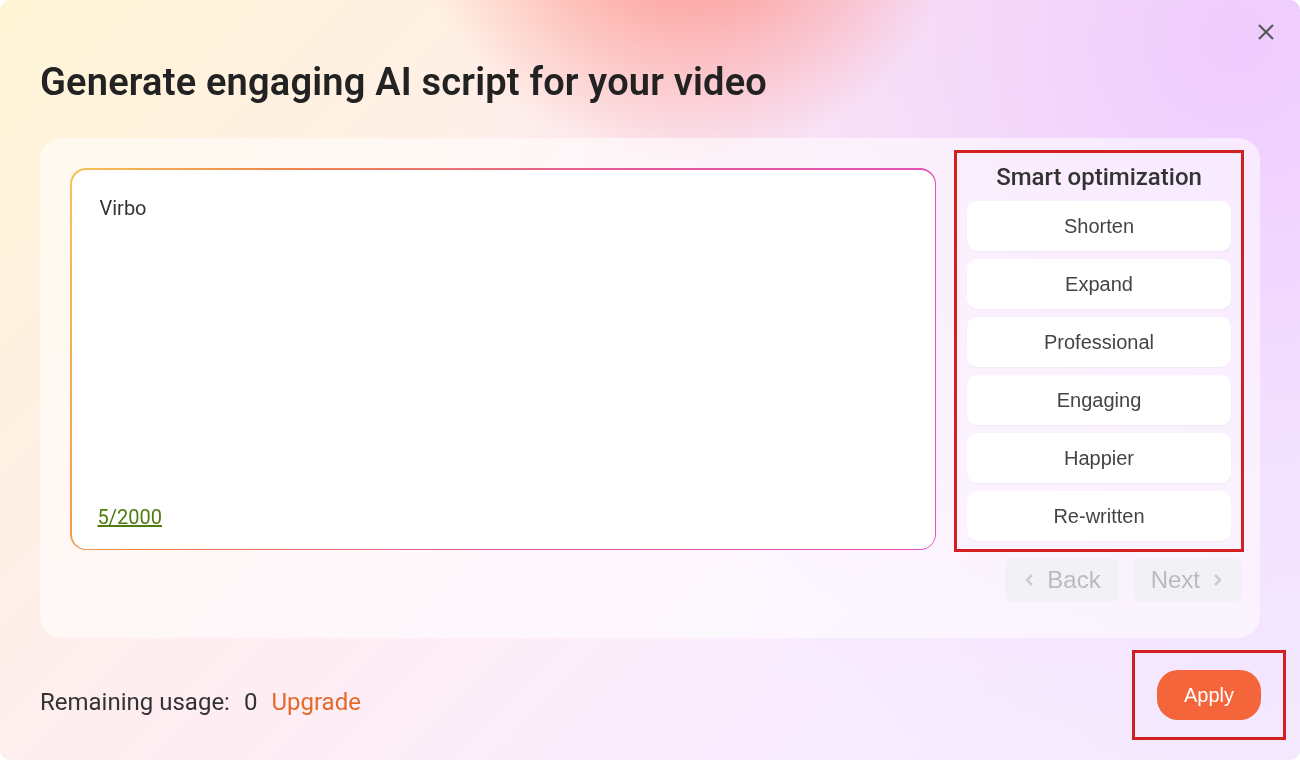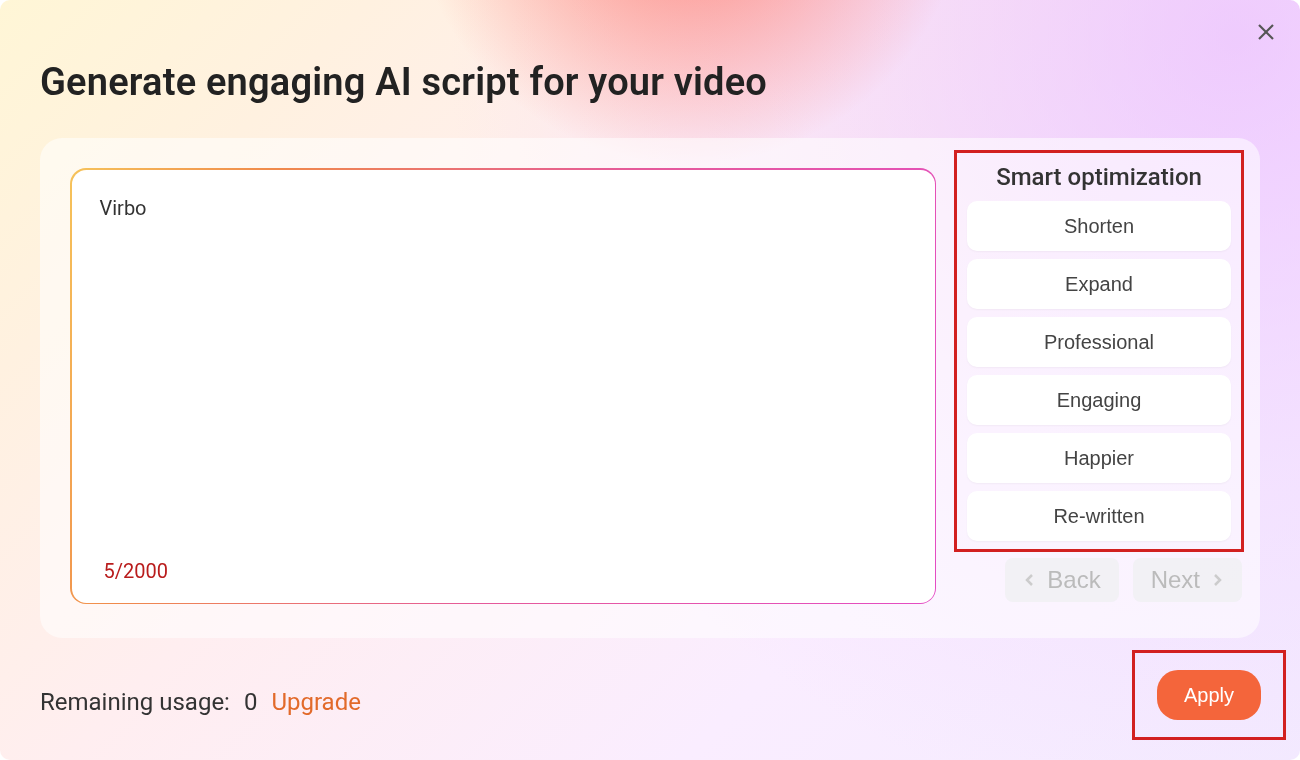--- a/index.html
+++ b/index.html
@@ -39,42 +39,43 @@
     right: 40px;
     height: 500px;
     background: rgba(255,255,255,0.55);
     border-radius: 22px;
     padding: 28px;
   }
   .editor-gradient {
     position: absolute;
     top: 30px; left: 30px;
     width: 866px;
-    height: 436px;
+    height: 382px;
     border-radius: 16px;
     padding: 1.5px;
     background: linear-gradient(110deg, #f6c35a 0%, #f08a4b 20%, #e55a9a 55%, #e44cc4 100%);
   }
   .editor {
     width: 100%; height: 100%;
     background: #fff;
     border-radius: 14.5px;
     position: relative;
     padding: 26px 28px;
   }
   .editor-text {
     font-size: 20px;
     color: #333;
   }
   .char-count {
     position: absolute;
-    left: 32px;
+    left: 26px;
     bottom: 20px;
     font-size: 20px;
-    color: #b91c1c;
+    color: #4d7c0f;
+    text-decoration: underline;
   }
   .side-panel {
     position: absolute;
     top: 12px;
     right: 16px;
     width: 290px;
     height: 402px;
     border: 3px solid #d22020;
     background: rgba(255,255,255,0.0);
     padding: 8px 10px 20px 10px;

